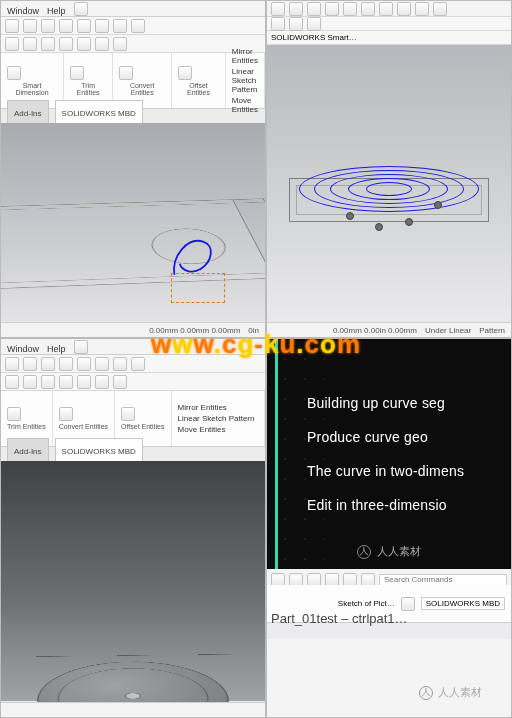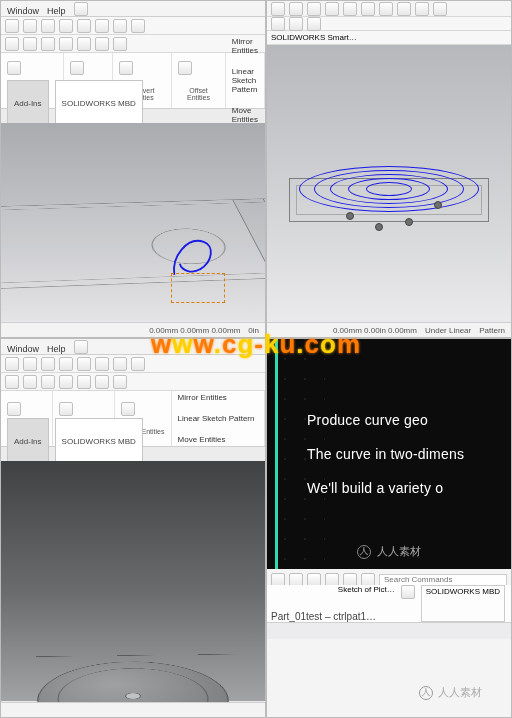--- a/index.html
+++ b/index.html
@@ -5,24 +5,24 @@
   * { margin: 0; padding: 0; box-sizing: border-box; font-family: "Segoe UI", Arial, sans-serif; }
   html, body { width: 512px; height: 718px; overflow: hidden; background: #fff; }
   .grid4 { display: grid; grid-template-columns: 266px 246px; grid-template-rows: 338px 380px; width: 512px; height: 718px; }
   .cell { position: relative; overflow: hidden; border: 1px solid #bbb; background: #e9e9eb; }
 
   
   .menubar { height: 16px; background: #f4f4f4; border-bottom: 1px solid #cfcfcf; font-size: 9px; display: flex; align-items: flex-end; gap: 8px; padding: 0 6px; color: #333; }
   .tb { height: 18px; background: #f7f7f7; border-bottom: 1px solid #d8d8d8; display: flex; align-items: center; gap: 4px; padding: 0 4px; }
   .ic { width: 14px; height: 14px; border: 1px solid #c0c0c0; border-radius: 2px; background: linear-gradient(#fff,#e7e7e7); }
   .ribbon { height: 56px; background: #fdfdfd; border-bottom: 1px solid #cfcfcf; display: flex; align-items: stretch; font-size: 8px; color: #333; }
-  .rgroup { border-right: 1px solid #e2e2e2; padding: 3px 6px; display: flex; flex-direction: column; justify-content: center; gap: 12px; }
+  .rgroup { border-right: 1px solid #e2e2e2; padding: 3px 6px; display: flex; flex-direction: column; justify-content: center; gap: 2px; }
   .rgroup .lab { font-size: 7px; color: #555; text-align: center; }
   .tabsbar { height: 18px; background: #ececec; border-bottom: 1px solid #cfcfcf; display: flex; gap: 6px; font-size: 8px; align-items: flex-end; padding: 0 6px; }
-  .tab { padding: 18px 6px; background: #dcdcdc; border: 1px solid #c5c5c5; border-bottom: none; color: #444; }
+  .tab { padding: 8px 6px; background: #dcdcdc; border: 1px solid #c5c5c5; border-bottom: none; color: #444; }
   .tab.active { background: #fff; font-weight: 500; }
 
   .viewport { position: absolute; left: 0; right: 0; bottom: 16px; top: 122px; background: linear-gradient(#a9abae 0%, #c9cacd 60%, #e4e4e6 100%); }
   .statusbar { position: absolute; left: 0; right: 0; bottom: 0; height: 15px; background: #f3f3f3; border-top: 1px solid #cfcfcf; font-size: 8px; display: flex; align-items: center; justify-content: flex-end; gap: 8px; padding: 0 6px; color: #555; }
 
   
   .slab { position: absolute; left: -40px; right: -40px; top: 30px; height: 170px; transform: perspective(600px) rotateX(62deg) rotateZ(-4deg); background: rgba(255,255,255,0.05); border: 1px solid rgba(0,0,0,0.35); }
   .slab::before { content: ""; position: absolute; inset: 8px; border: 1px solid rgba(0,0,0,0.22); }
   .slab::after { content: ""; position: absolute; left: 55%; top: 40%; width: 70px; height: 70px; border: 1.5px solid rgba(0,0,0,0.4); border-radius: 50%; }
   .slot { position: absolute; top: 0; right: 16px; width: 36px; height: 100%; border-left: 1px solid rgba(0,0,0,0.35); border-right: 1px solid rgba(0,0,0,0.35); background: rgba(0,0,0,0.04); }
@@ -251,46 +251,47 @@
     </div>
     <div class="statusbar"></div>
   </div>
 
   <div class="cell" style="display:grid;grid-template-rows:230px 1fr;">
 
     <div style="position:relative;overflow:hidden">
       <div class="slide">
         <div class="bar"></div>
         <div class="deco"></div>
+        <p>Building up curve seg</p>
         <p>Produce curve geo</p>
         <p>The curve in two-dimens</p>
-        <p>We'll build a variety o</p>
+        <p>Edit in three-dimensio</p>
         <div class="logo">
           <span class="dot">人</span>
           <span>人人素材</span>
         </div>
       </div>
     </div>
 
     <div style="position:relative;overflow:hidden;background:#ececee">
       <div class="br-tb">
         <span class="ic"></span>
         <span class="ic"></span>
         <span class="ic"></span>
         <span class="ic"></span>
         <span class="ic"></span>
         <span class="ic"></span>
         <input style="flex: 1 1 0%; font-size: 8px; height: 12px; border: 1px solid rgb(204, 204, 204); padding: 0px 4px;" placeholder="Search Commands">
       </div>
-      <div class="br-strip" style="top:16px;height:38px;display:flex;justify-content:flex-end;gap:6px;padding:0 6px;font-size:8px">
+      <div class="br-strip" style="top:16px;height:38px;display:flex;align-items:center;justify-content:flex-end;gap:6px;padding:0 6px;font-size:8px">
         <span>Sketch of Pict…</span>
         <span class="ic"></span>
         <span style="border:1px solid #ccc;padding:1px 4px;background:#fdfdfd">SOLIDWORKS MBD</span>
       </div>
-      <div style="position:absolute;left:4px;top:42px;font-size:10px;color:#444">Part_01test – ctrlpat1…</div>
+      <div style="position:absolute;left:4px;top:42px;font-size:13px;color:#444">Part_01test – ctrlpat1…</div>
 
       <div class="canvas-white" style="top:70px">
         
         
       </div>
     </div>
 
   </div>
 
 </div>

